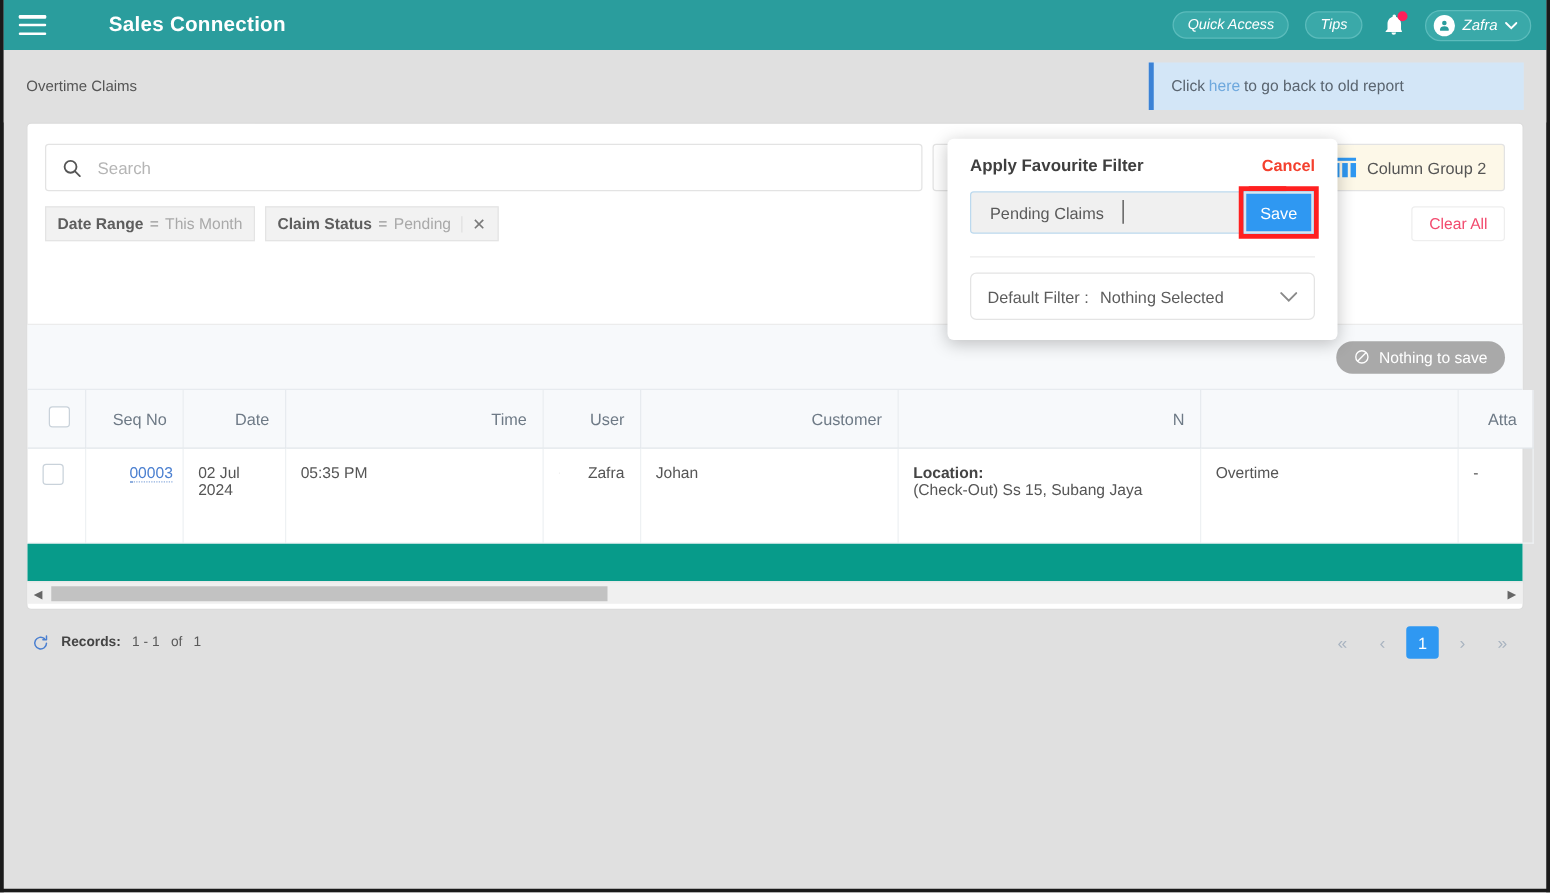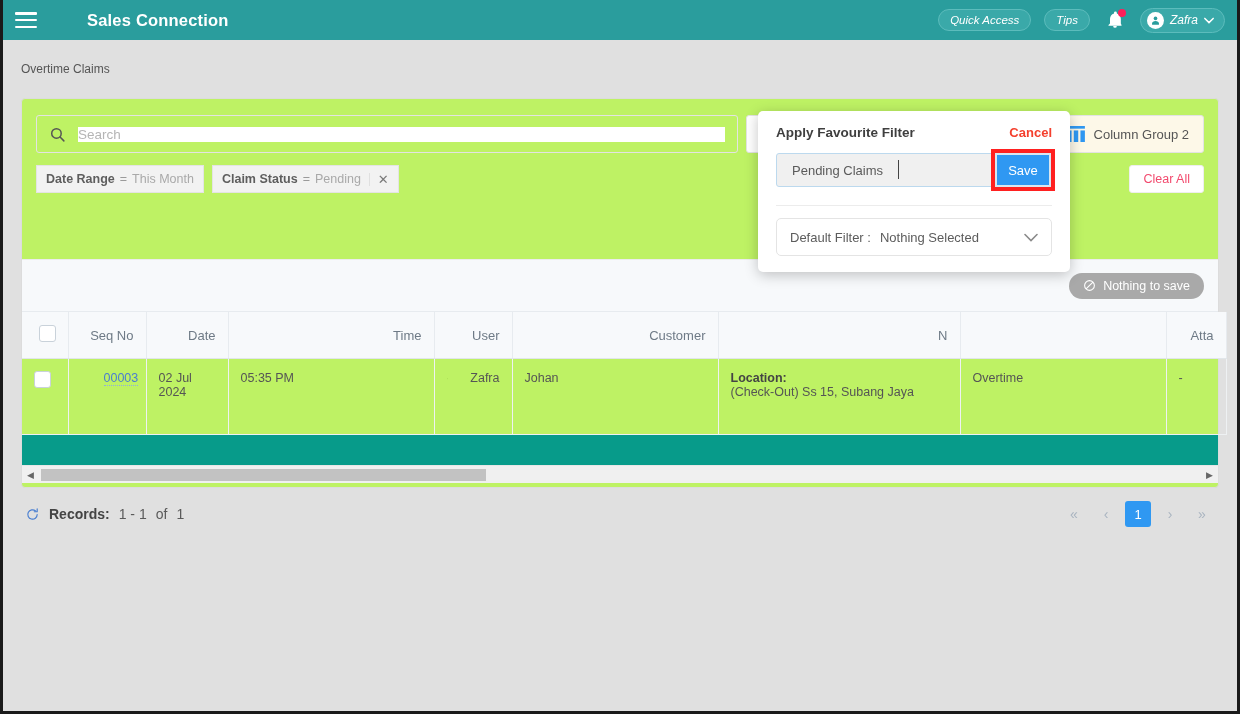--- a/index.html
+++ b/index.html
@@ -79,21 +79,21 @@
     padding: 11px 14px;
     width: 300px;
     height: 38px;
     display: flex; align-items: center;
   }
   .notice a { color: #6ea8dd; text-decoration: none; margin: 0 3px; cursor: pointer; }
 
   
   .card {
     margin: 0 18px;
-    background: #bef264;
+    background: #ffffff;
     border: 1px solid #dcdcdc;
     border-radius: 4px;
     height: 390px;
     position: relative;
   }
   .toolbar {
     display: flex; align-items: center; gap: 8px;
     padding: 16px 14px 0 14px;
   }
   .searchbox {
@@ -238,21 +238,21 @@
     width: 445px; margin-left: 2px;
   }
 
   
   .bottombar {
     display: flex; align-items: center;
     padding: 14px 22px;
     height: 52px;
   }
   .records {
-    font-size: 14px; color: #5a5a5a;
+    font-size: 11px; color: #5a5a5a;
     display: flex; align-items: center; gap: 9px;
   }
   .records b { color: #444; }
   .pager { margin-left: auto; display: flex; align-items: center; gap: 6px; }
   .pgbtn {
     width: 26px; height: 26px;
     display: flex; align-items: center; justify-content: center;
     font-size: 14px; color: #a9b4c0; cursor: pointer;
     border-radius: 3px;
   }
@@ -365,20 +365,25 @@
         <span>Zafra</span>
         <svg width="10" height="7" viewBox="0 0 12 8">
           <path d="M1 1.5 6 6.5 11 1.5" stroke="#fff" stroke-width="1.8" fill="none" stroke-linecap="round"></path>
         </svg>
       </div>
     </div>
   </div>
 
   <div class="pagehead">
     <h1>Overtime Claims</h1>
+    <div class="notice">
+      <span>Click</span>
+      <a>here</a>
+      <span>to go back to old report</span>
+    </div>
   </div>
 
   <div class="card">
 
     <div class="toolbar">
       <div class="searchbox">
         <svg width="17" height="17" viewBox="0 0 24 24" fill="none" stroke="#555" stroke-width="2.1">
           <circle cx="10.5" cy="10.5" r="6.7"></circle>
             <path d="M15.6 15.6 21 21" stroke-linecap="round"></path>
         </svg>

